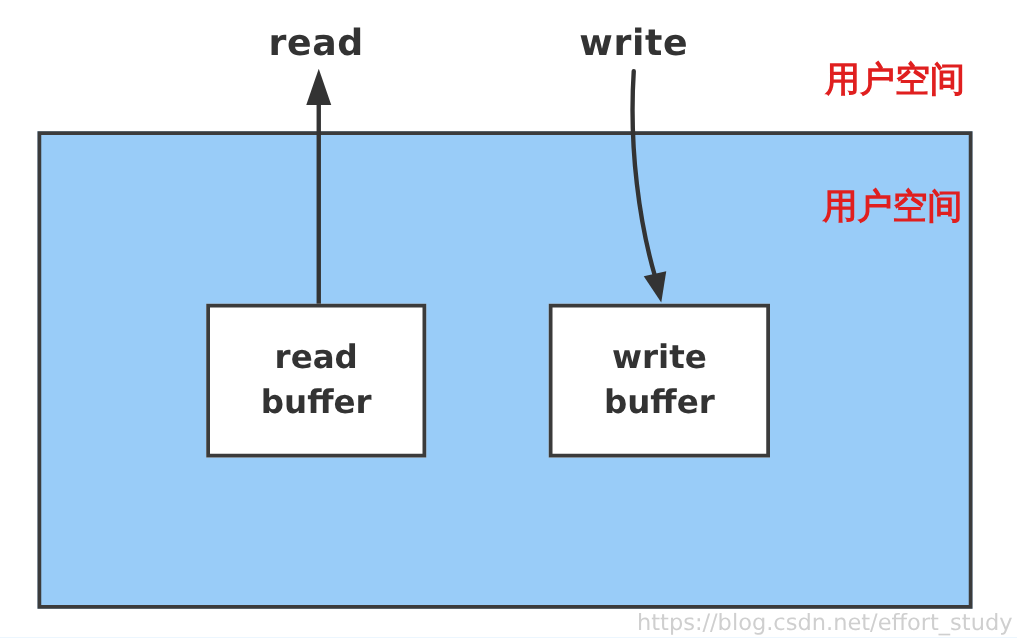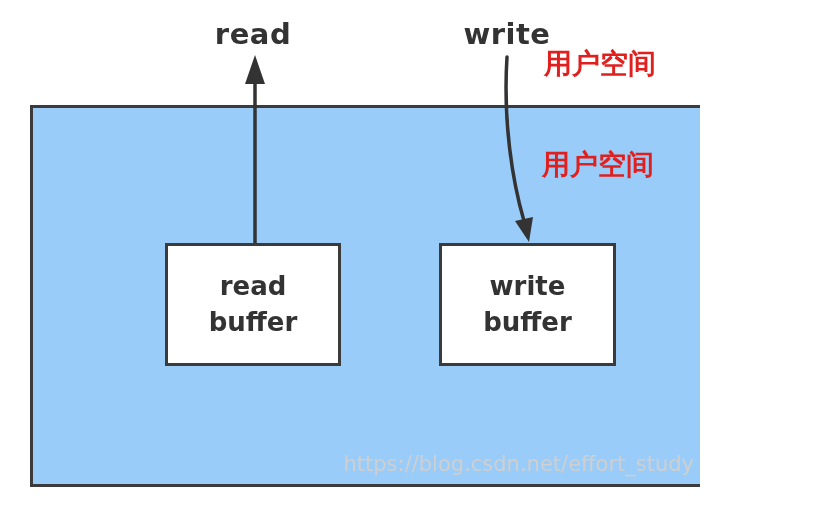--- a/index.html
+++ b/index.html
@@ -7,21 +7,21 @@
     --kernel-fill:#99ccf8;
     --border-dark:#3b3b3b;
     --ink:#333333;
     --watermark:#cfcfcf;
   }
   *{margin:0;padding:0;box-sizing:border-box;}
   html,body{background:#ffffff;}
   body{font-family:"DejaVu Sans","Liberation Sans",sans-serif;}
   .canvas{
     position:relative;
-    width:700px;height:510px;
+    width:816px;height:510px;
     background:#ffffff;
     overflow:hidden;
   }
   .syscall-label{
     position:absolute;
     font-size:29px;
     font-weight:bold;
     color:var(--ink);
     letter-spacing:0.5px;
     white-space:nowrap;
@@ -70,22 +70,22 @@
   }
   .arrow-stroke{
     fill:none;
     stroke:var(--ink);
     stroke-width:3.5;
     stroke-linecap:round;
   }
   .arrow-head{fill:var(--ink);stroke:none;}
   .watermark{
     position:absolute;
-    right:6px;top:452px;
-    font-size:21px;
+    right:6px;top:488px;
+    font-size:18px;
     color:var(--watermark);
     white-space:nowrap;
   }
 </style>
 </head>
 <body>
 
 <div class="canvas">
 
   <div class="kernel-box"></div>

